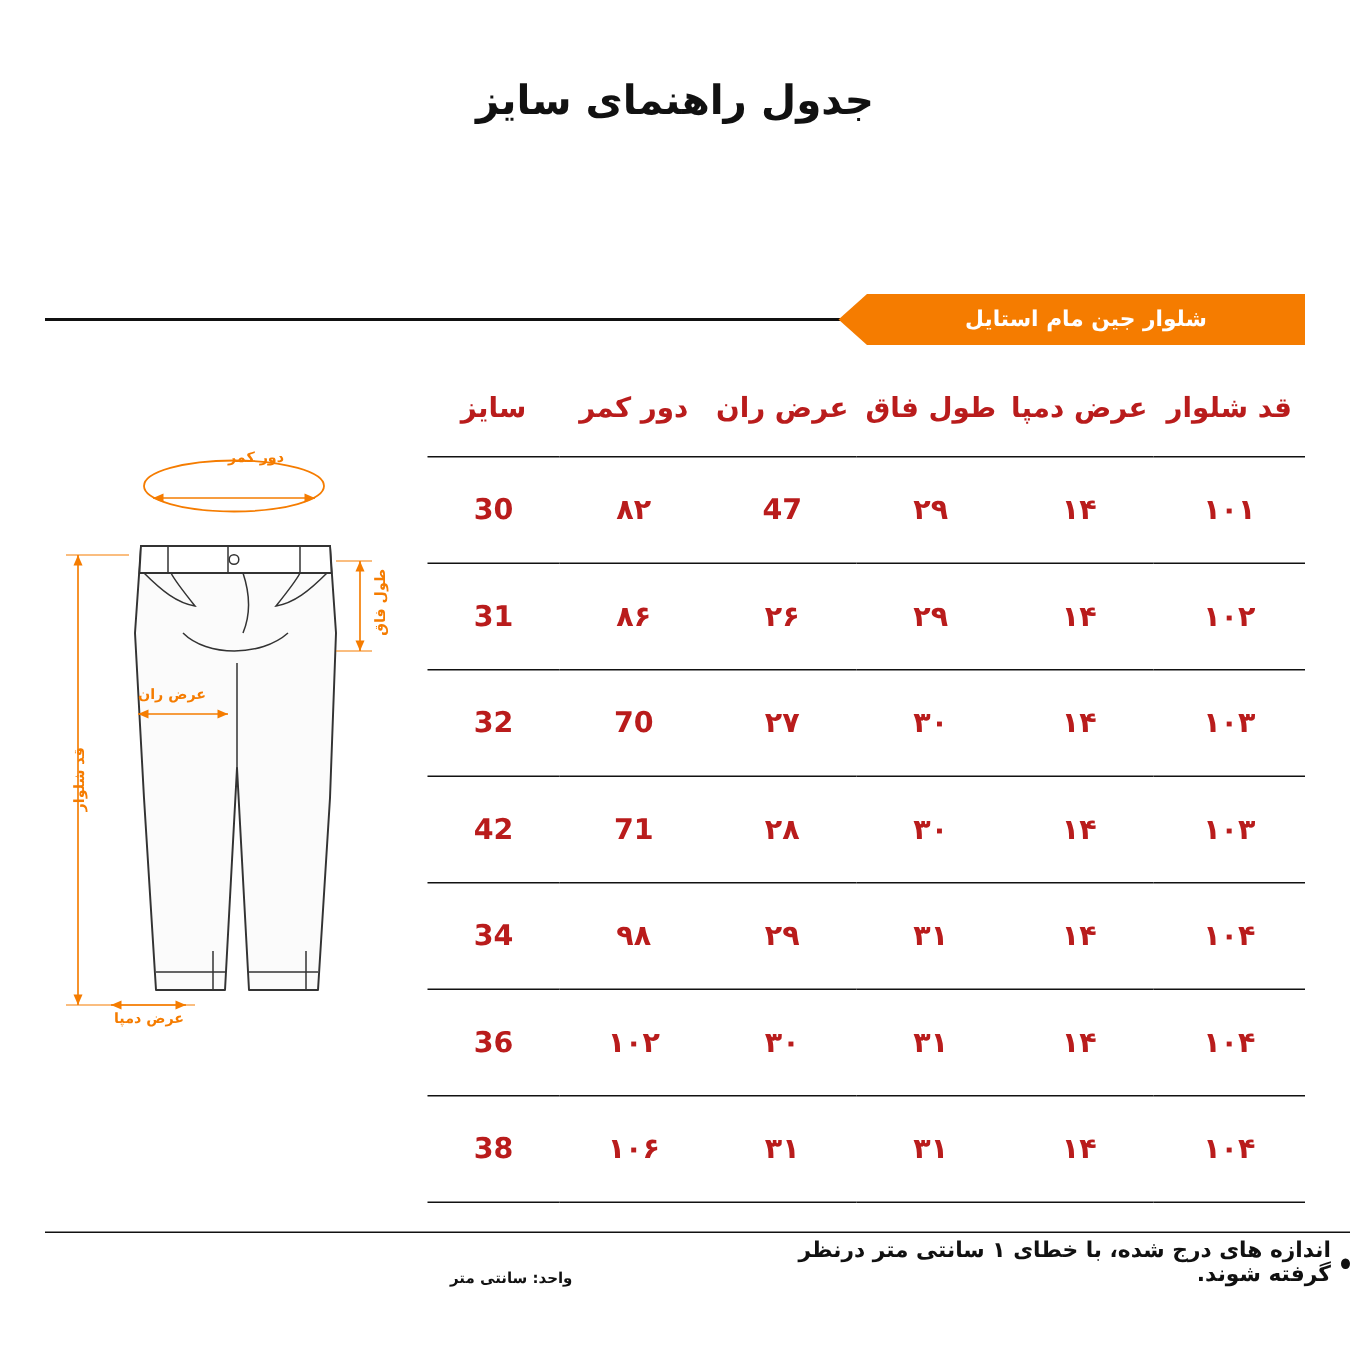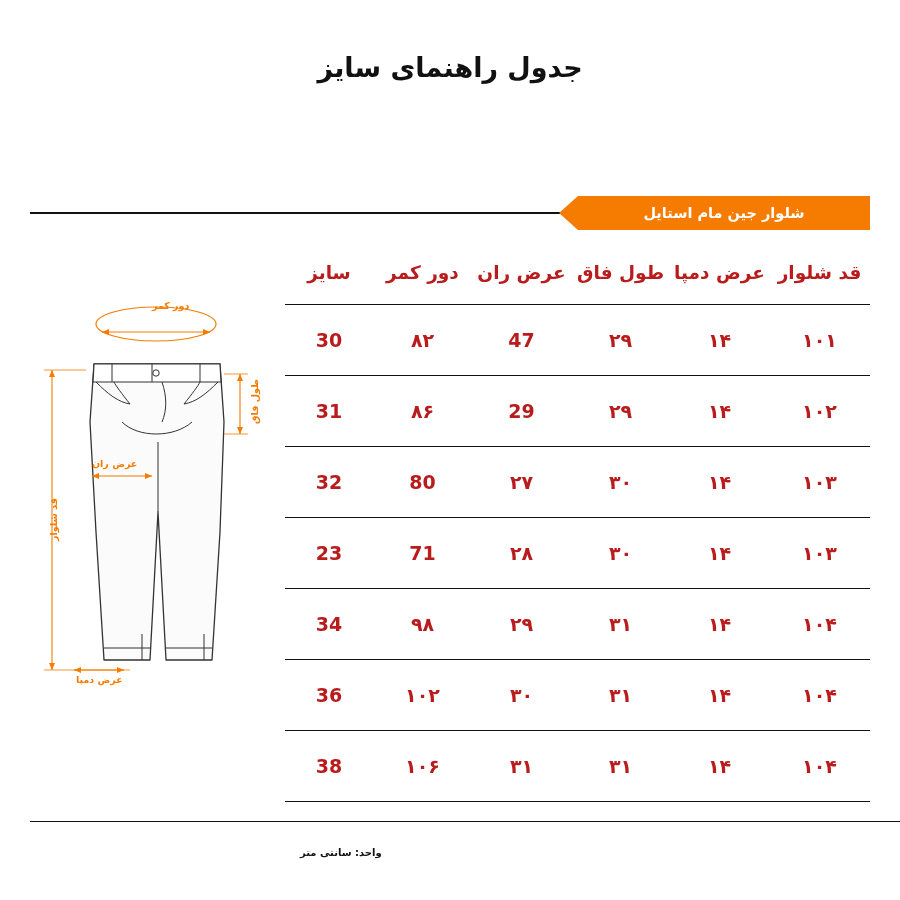--- a/index.html
+++ b/index.html
@@ -274,39 +274,39 @@
           <td>۱۴</td>
           <td>۲۹</td>
           <td>47</td>
           <td>۸۲</td>
           <td>30</td>
         </tr>
         <tr>
           <td>۱۰۲</td>
           <td>۱۴</td>
           <td>۲۹</td>
-          <td>29</td>
+          <td>۲۶</td>
           <td>۸۶</td>
           <td>31</td>
         </tr>
         <tr>
           <td>۱۰۳</td>
           <td>۱۴</td>
           <td>۳۰</td>
           <td>۲۷</td>
-          <td>80</td>
+          <td>70</td>
           <td>32</td>
         </tr>
         <tr>
           <td>۱۰۳</td>
           <td>۱۴</td>
           <td>۳۰</td>
           <td>۲۸</td>
           <td>71</td>
-          <td>23</td>
+          <td>42</td>
         </tr>
         <tr>
           <td>۱۰۴</td>
           <td>۱۴</td>
           <td>۳۱</td>
           <td>۲۹</td>
           <td>۹۸</td>
           <td>34</td>
         </tr>
         <tr>
@@ -324,14 +324,18 @@
           <td>۳۱</td>
           <td>۱۰۶</td>
           <td>38</td>
         </tr>
       </tbody>
     </table>
   </div>
 
   <div class="note-rule"></div>
   <div class="note-left">واحد: سانتی متر</div>
+  <div class="note-center">
+    <span class="bullet-dot"></span>
+    <span>اندازه های درج شده، با خطای ۱ سانتی متر درنظر گرفته شوند.</span>
+  </div>
 
 </div>
 
 </body></html>

